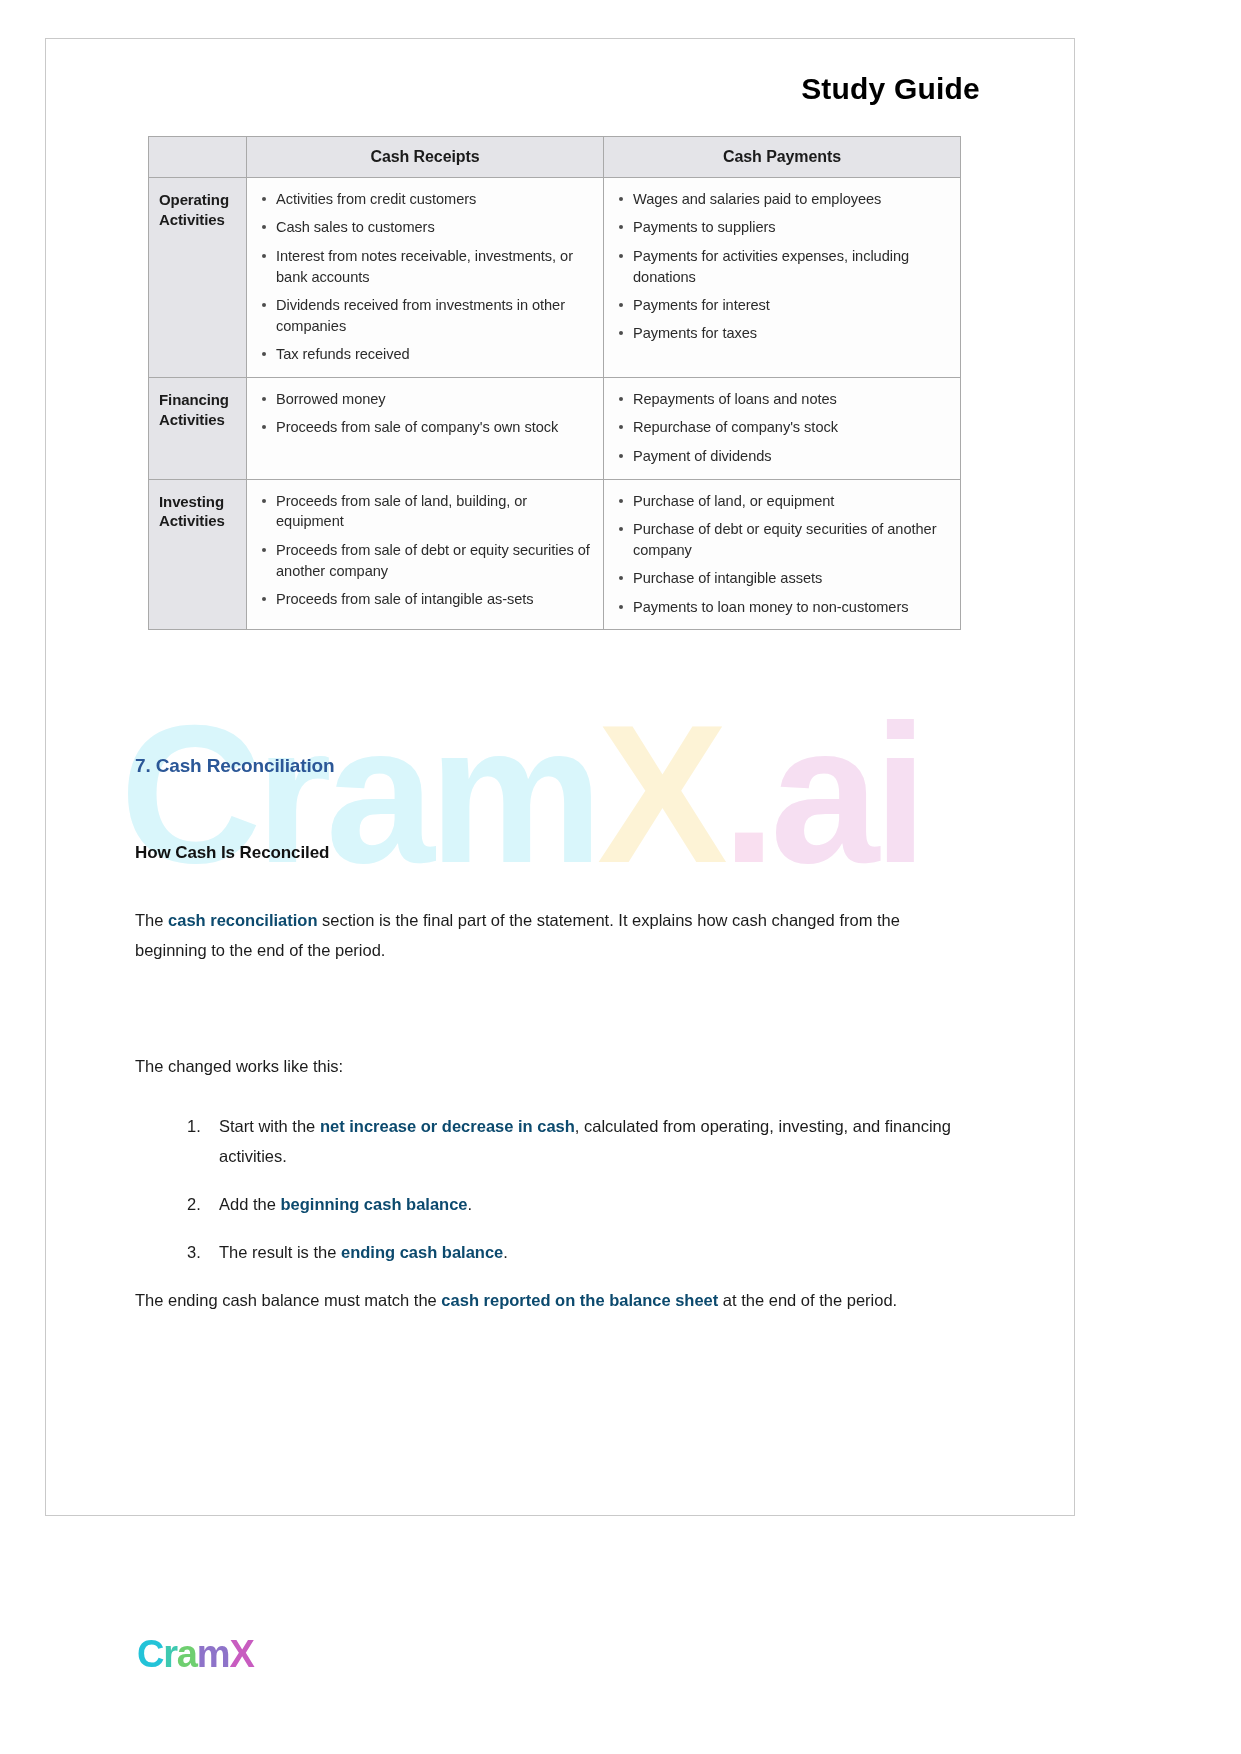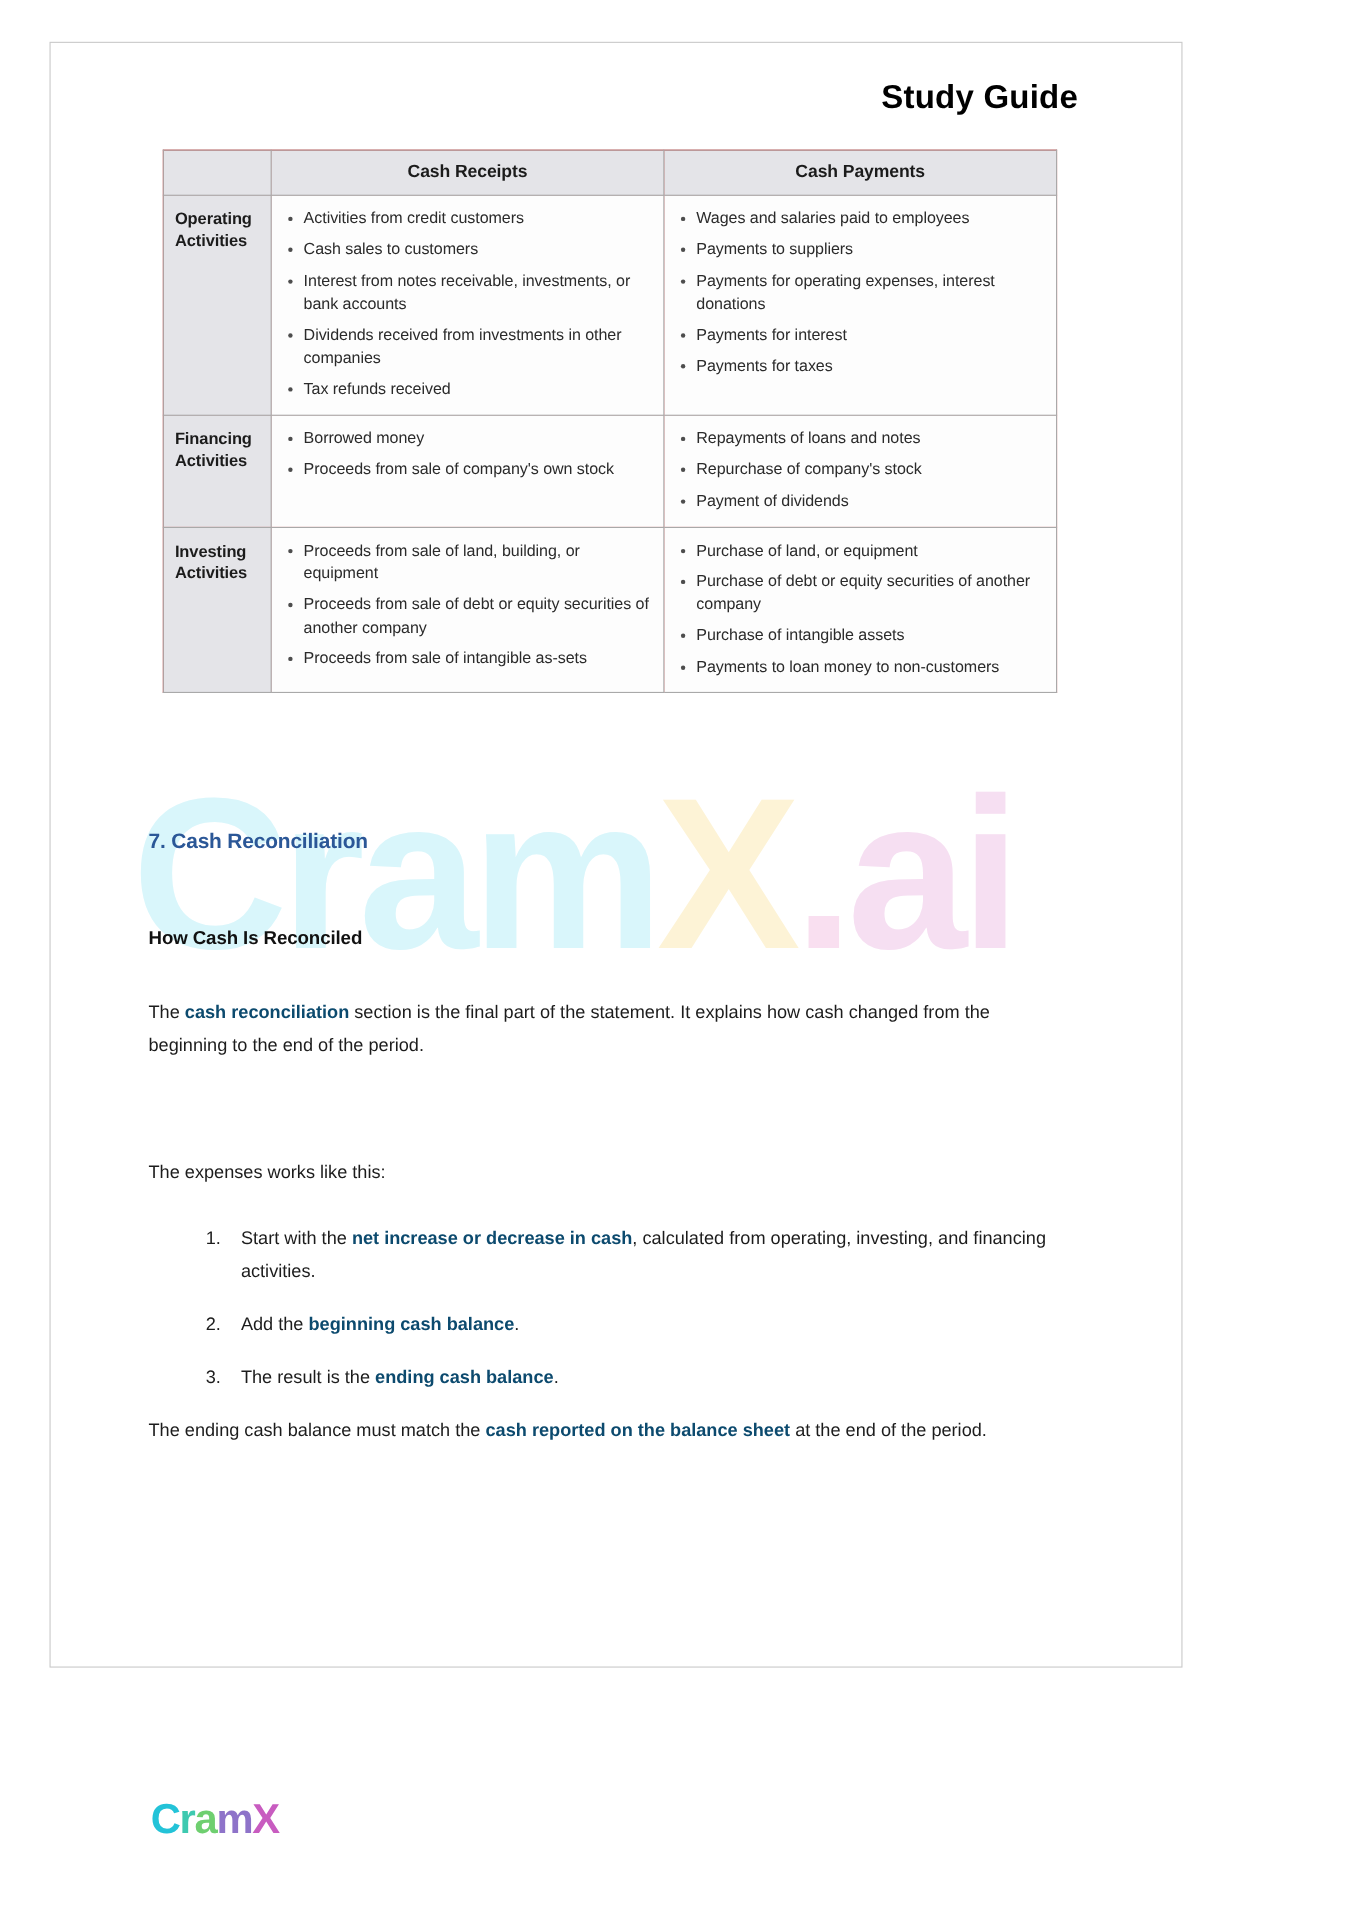--- a/index.html
+++ b/index.html
@@ -69,20 +69,21 @@
     font-weight: bold;
     color: #1a1a1a;
     margin-bottom: 10px;
     letter-spacing: -0.1px;
   }
   table.cashflow {
     border-collapse: collapse;
     width: 812px;
     table-layout: fixed;
     background: #ef4444;
+    border-radius: 27px;
   }
   table.cashflow th,
   table.cashflow td {
     border: 1px solid #a9a9a9;
     vertical-align: top;
   }
   table.cashflow thead th {
     background: #e4e4e8;
     font-size: 16px;
     font-weight: bold;
@@ -233,21 +234,21 @@
               <li>Cash sales to customers</li>
               <li>Interest from notes receivable, investments, or bank accounts</li>
               <li>Dividends received from investments in other companies</li>
               <li>Tax refunds received</li>
             </ul>
           </td>
           <td class="celllist">
             <ul>
               <li>Wages and salaries paid to employees</li>
               <li>Payments to suppliers</li>
-              <li>Payments for operating expenses, interest donations</li>
+              <li>Payments for activities expenses, including donations</li>
               <li>Payments for interest</li>
               <li>Payments for taxes</li>
             </ul>
           </td>
         </tr>
         <tr>
           <td class="rowlabel">Financing Activities</td>
           <td class="celllist">
             <ul>
               <li>Borrowed money</li>
@@ -283,21 +284,21 @@
       </tbody>
     </table>
   </div>
 
   <div class="content">
     <h2 class="section-heading">7. Cash Reconciliation</h2>
     <h3 class="sub-heading">How Cash Is Reconciled</h3>
 
     <p class="body intro"><span>The </span><b>cash reconciliation</b><span> section is the final part of the statement. It explains how cash changed from the beginning to the end of the period.</span></p>
 
-    <p class="body process-lead">The expenses works like this:</p>
+    <p class="body process-lead">The changed works like this:</p>
 
     <ol class="steps">
       <li><span>Start with the </span><b>net increase or decrease in cash</b><span>, calculated from operating, investing, and financing activities.</span></li>
       <li><span>Add the </span><b>beginning cash balance</b><span>.</span></li>
       <li><span>The result is the </span><b>ending cash balance</b><span>.</span></li>
     </ol>
 
     <p class="body closing"><span>The ending cash balance must match the </span><b>cash reported on the balance sheet</b><span> at the end of the period.</span></p>
   </div>
 

